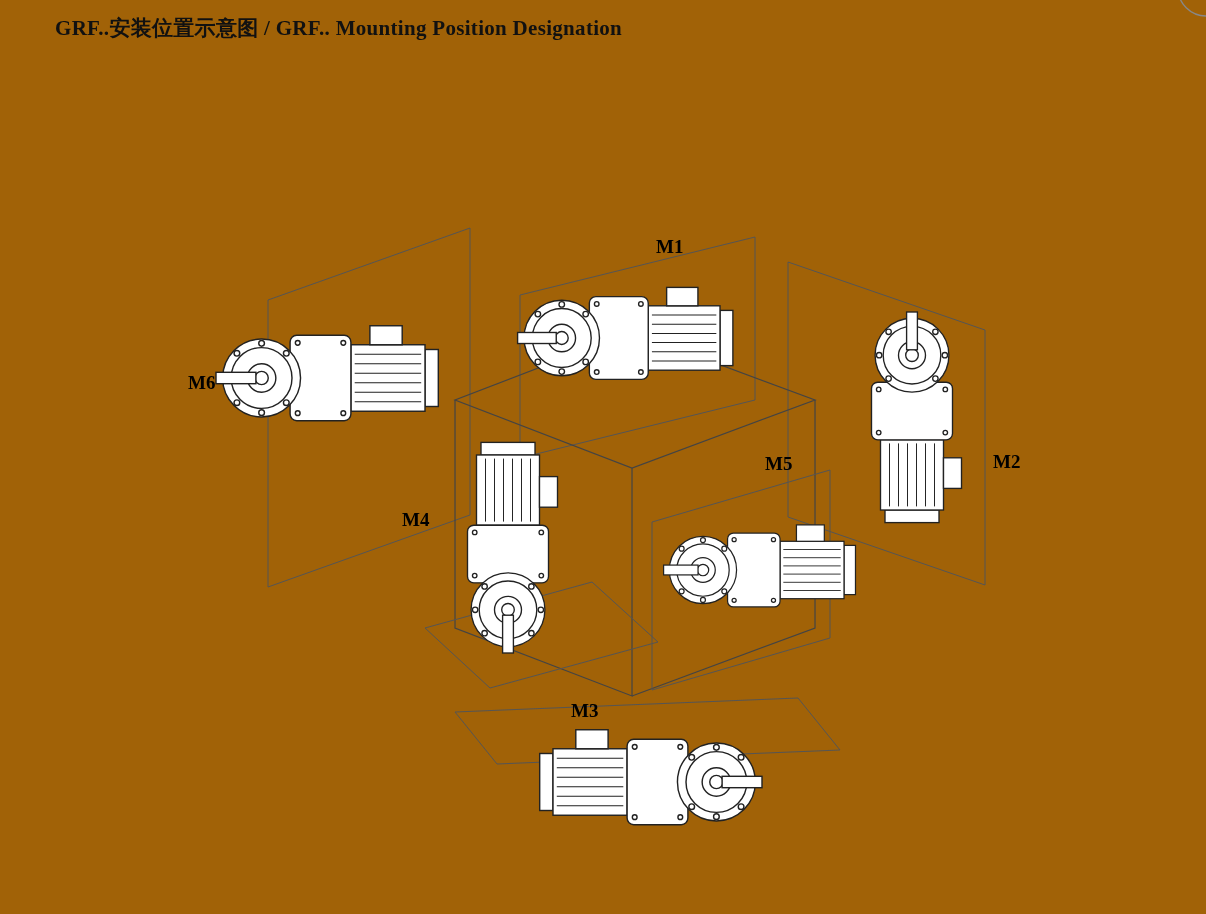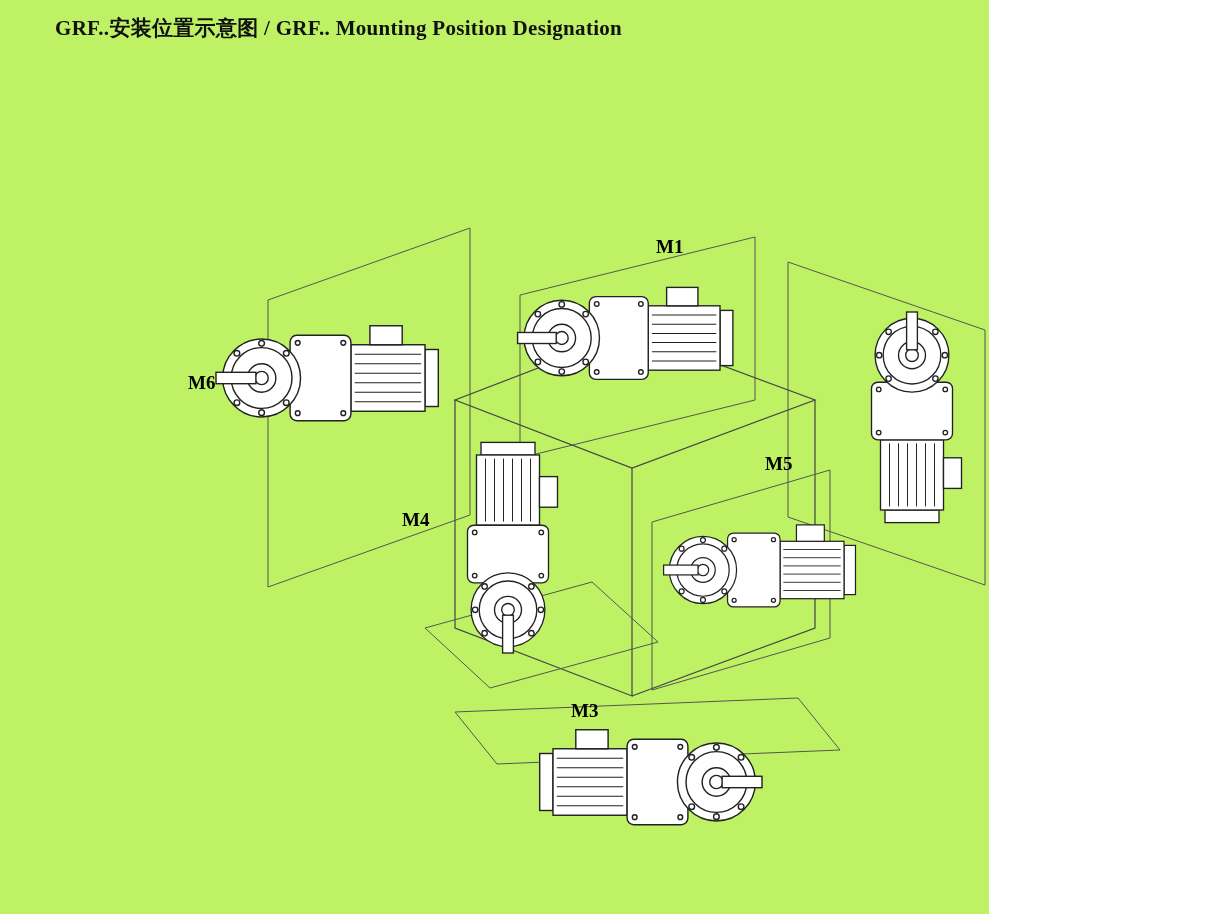--- a/index.html
+++ b/index.html
@@ -1,20 +1,20 @@
 <!DOCTYPE html>
 <html><head>
 <meta charset="utf-8">
 <style>
   html, body { margin: 0; padding: 0; background: #ffffff; }
   .canvas {
     position: relative;
-    width: 989px;
+    width: 1206px;
     height: 914px;
-    background: #bef264;
+    background: #a16207;
     overflow: hidden;
     font-family: "Liberation Serif", serif;
   }
   .title {
     position: absolute;
     left: 55px;
     top: 14px;
     margin: 0;
     font-family: "Liberation Serif", serif;
     font-size: 21px;

